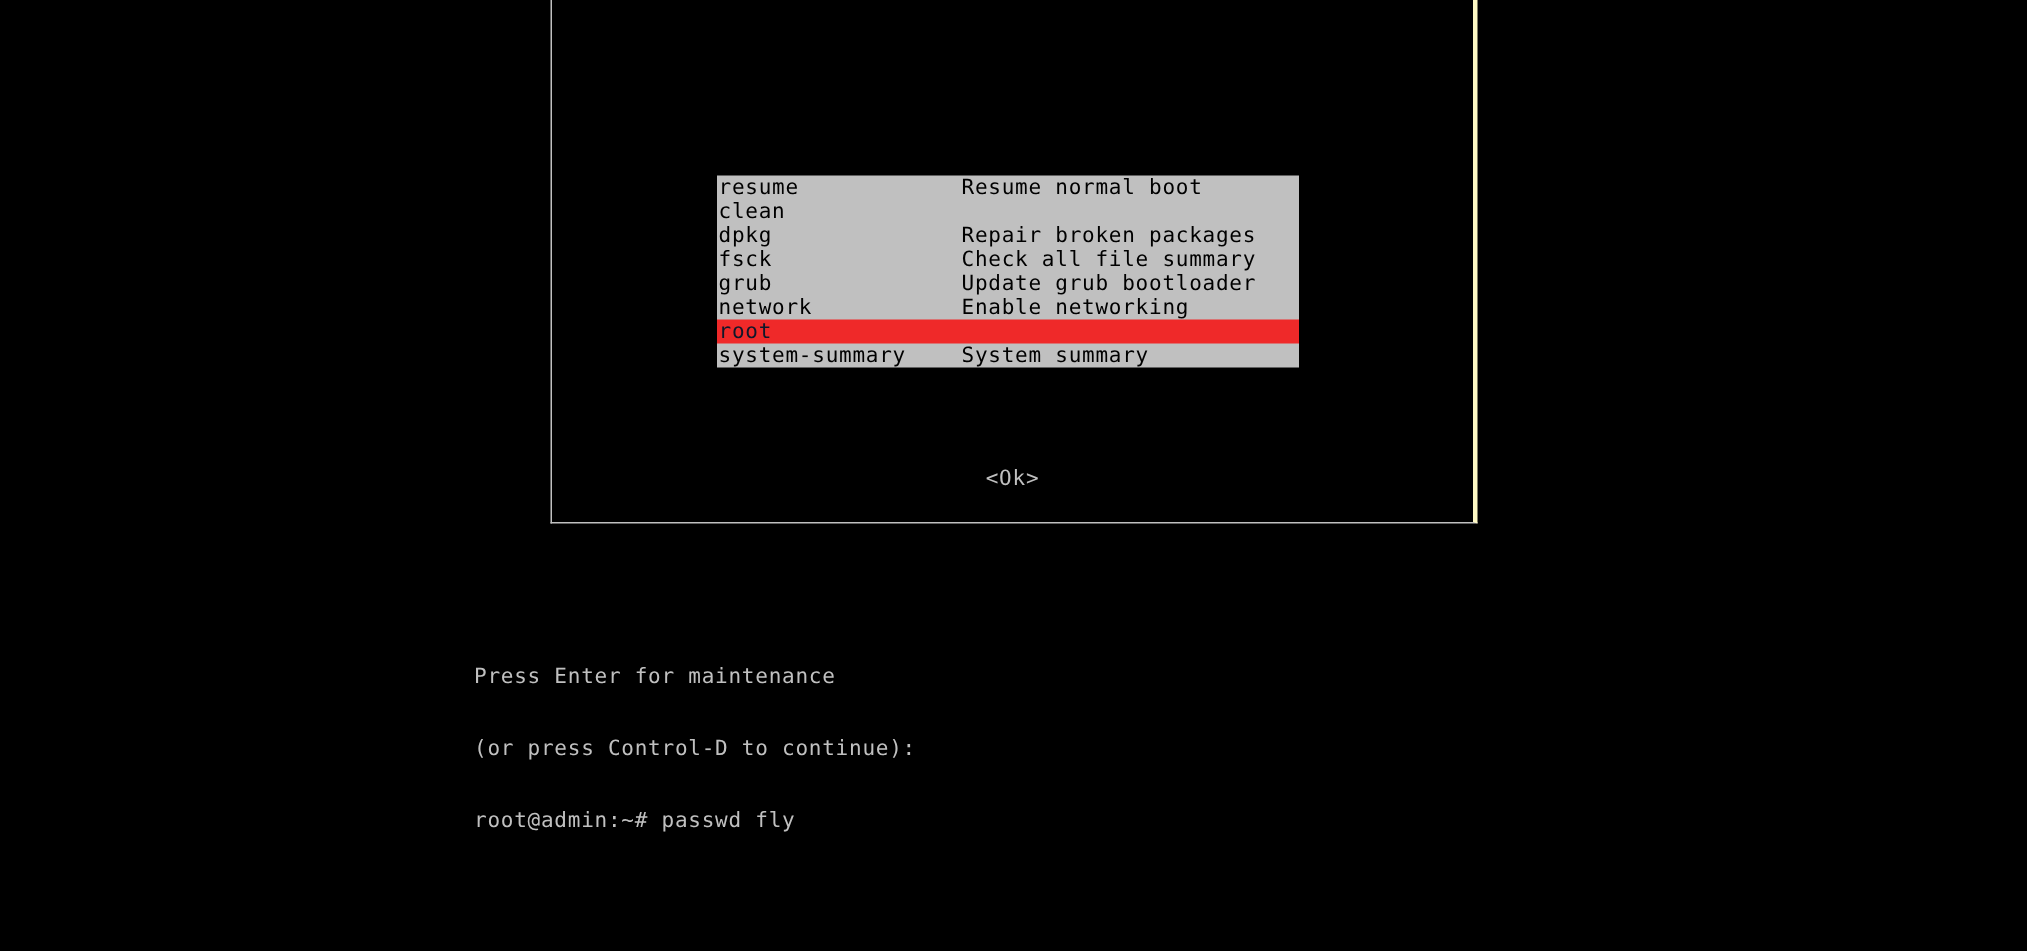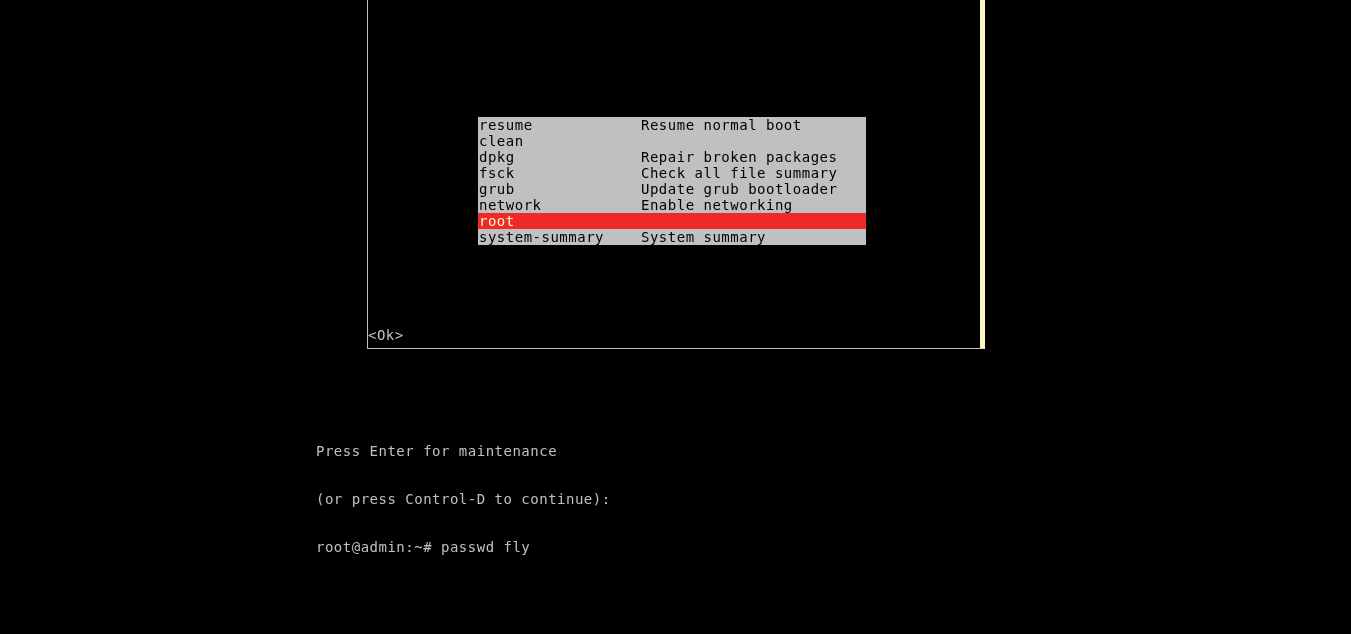--- a/index.html
+++ b/index.html
@@ -13,58 +13,58 @@
     overflow: hidden;
     position: relative;
   }
   .dialog {
     position: absolute;
     left: 367px;
     top: 0;
     width: 618px;
     height: 349px;
     border-left: 1px solid #c0c0c0;
-    border-right: 5px solid #fef9c3;
+    border-right: 3px solid #fef9c3;
     border-bottom: 1px solid #c0c0c0;
     background: #000;
   }
   .menu {
     position: absolute;
     left: 110px;
     top: 117px;
     width: 388px;
     background: #c0c0c0;
   }
   .menu-row {
     display: flex;
     color: #000;
     line-height: 16px;
     white-space: pre;
     letter-spacing: 0.5px;
   }
   .menu-row.selected {
     background: #ef2929;
-    color: #fef9c3;
+    color: #0f172a;
   }
   .menu-key {
     width: 162px;
     padding-left: 1px;
   }
   .menu-desc {
     flex: 1;
     padding-left: 1px;
   }
   .ok-button {
     position: absolute;
     left: 0;
     right: 0;
     top: 311px;
+    text-align: center;
     color: #c0c0c0;
     letter-spacing: 0.5px;
-    margin-top: 16px;
   }
   .terminal {
     position: absolute;
     left: 316px;
     top: 411px;
     color: #c0c0c0;
     letter-spacing: 0.5px;
     line-height: 16px;
     white-space: pre;
   }

